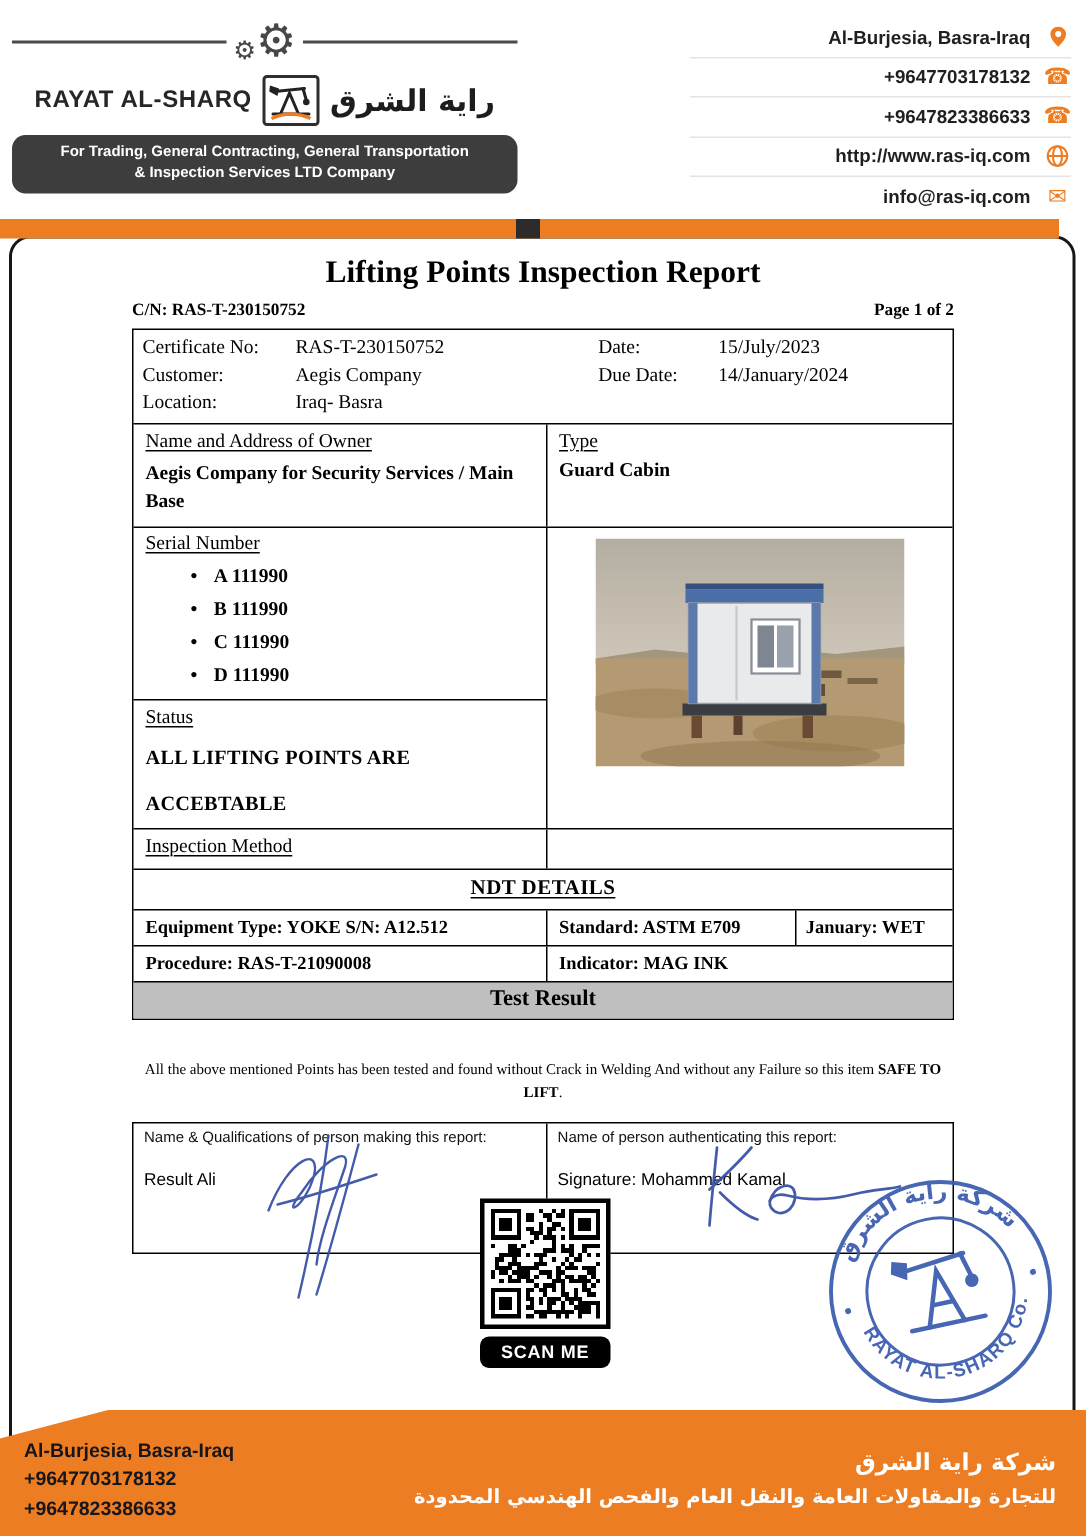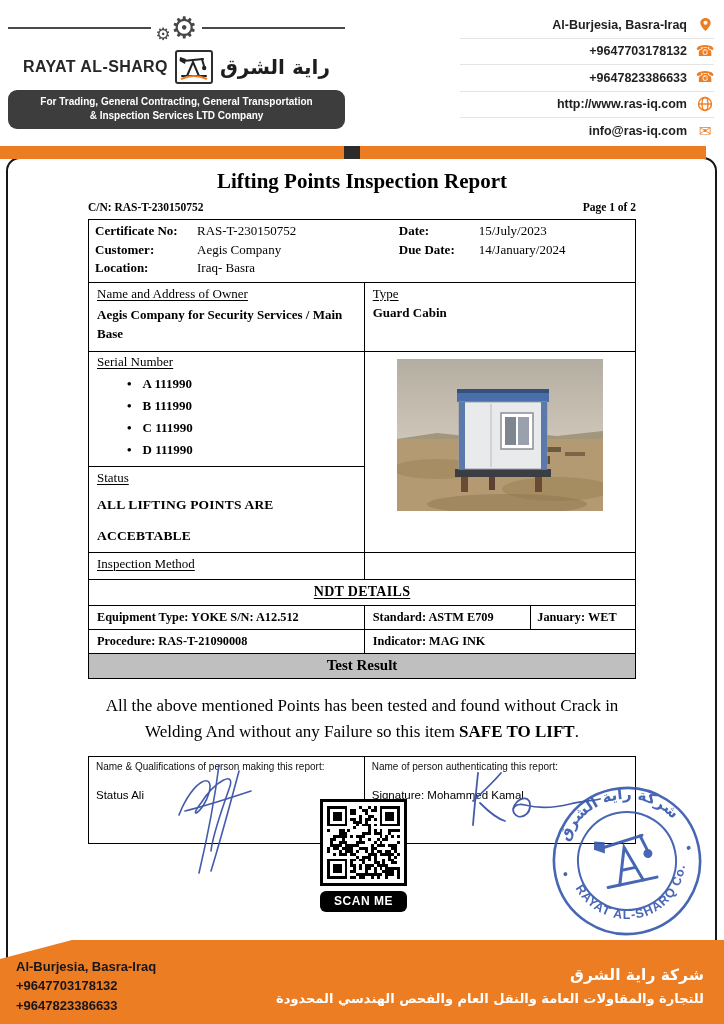--- a/index.html
+++ b/index.html
@@ -38,21 +38,21 @@
   
   .doc { position:absolute; left:88px; top:219px; width:548px; z-index:3; font-size:13px; }
   .tbl { border:1.5px solid #000; background:#fff; }
   .b-top { border-top:1.5px solid #000; }
   .b-right { border-right:1.5px solid #000; }
 
   .certinfo { display:flex; padding:2px 0 4px; }
   .ci-left { width:56%; padding-left:6px; }
   .ci-right { width:44%; padding-left:4px; }
   .ci-line { line-height:18.5px; }
-  .lbl { display:inline-block; font-weight:700; }
+  .lbl { display:inline-block; font-weight:400; }
   .lbl-l { width:102px; }
   .lbl-r { width:80px; }
 
   .sec { display:flex; }
   .cell { padding:3px 8px 7px; }
   .cell-l { width:50.5%; }
   .cell-r { width:49.5%; }
   .sech { text-decoration:underline; text-underline-offset:2px; }
   .owner-val { font-weight:700; width:252px; line-height:1.5; margin-top:3px; }
   .type-val { font-weight:700; margin-top:3px; }
@@ -78,21 +78,21 @@
 
   .equip-row, .proc-row { display:flex; font-weight:700; font-size:12.3px; }
   .eq1 { width:50.5%; padding:4px 8px; }
   .eq2 { width:30.5%; padding:4px 8px; }
   .eq3 { width:19%;  padding:4px 6px; }
   .pr1 { width:50.5%; padding:4px 8px; }
   .pr2 { width:49.5%; padding:4px 8px; }
 
   .result-bar { background:#BFBFBF; text-align:center; font-weight:700; font-size:15px; padding:3px 0 4px; }
 
-  .result-par { margin:14px 0 0; text-align:center; font-size:17px; line-height:1.55; padding:0 2px; }
+  .result-par { margin:26px 0 0; text-align:center; font-size:10px; line-height:1.55; padding:0 2px; }
   .result-bold { font-weight:700; }
 
   .sig-box { margin-top:11px; border:1.5px solid #000; display:flex; height:88px; }
   .sig-cell { position:relative; padding:4px 7px; font-family:"Liberation Sans",sans-serif; }
   .sig-l { width:50.5%; }
   .sig-r { width:49.5%; }
   .sig-label { font-size:10px; color:#111; }
   .sig-name { font-size:11.5px; margin-top:17px; }
   .sig-svg-l { position:absolute; left:60px; top:-4px; width:200px; height:126px; overflow:visible; pointer-events:none; }
   .sig-svg-r { position:absolute; left:95px; top:6px; width:170px; height:80px; overflow:visible; pointer-events:none; }
@@ -312,21 +312,21 @@
       <div class="result-bar b-top">Test Result</div>
     </div>
 
     <p class="result-par">
       <span>All the above mentioned Points has been tested and found without Crack in Welding And without any Failure so this item </span><span class="result-bold">SAFE TO LIFT</span><span>.</span>
     </p>
 
     <div class="sig-box">
       <div class="sig-cell sig-l b-right">
         <div class="sig-label">Name &amp; Qualifications of person making this report:</div>
-        <div class="sig-name">Status Ali</div>
+        <div class="sig-name">Result Ali</div>
         <svg class="sig-svg-l" viewBox="0 0 200 126">
           <g stroke="#3A53A8" stroke-width="1.6" fill="none" stroke-linecap="round" opacity=".95">
             <path d="M30,62 C44,26 66,18 60,40 C54,60 38,68 52,50 C66,28 88,16 80,36 C74,54 64,80 62,98"></path>
             <path d="M70,12 C66,44 58,86 50,120"></path>
             <path d="M90,18 C82,48 70,92 62,118"></path>
             <path d="M36,58 C60,52 84,44 102,38"></path>
           </g>
         </svg>
       </div>
       <div class="sig-cell sig-r">

